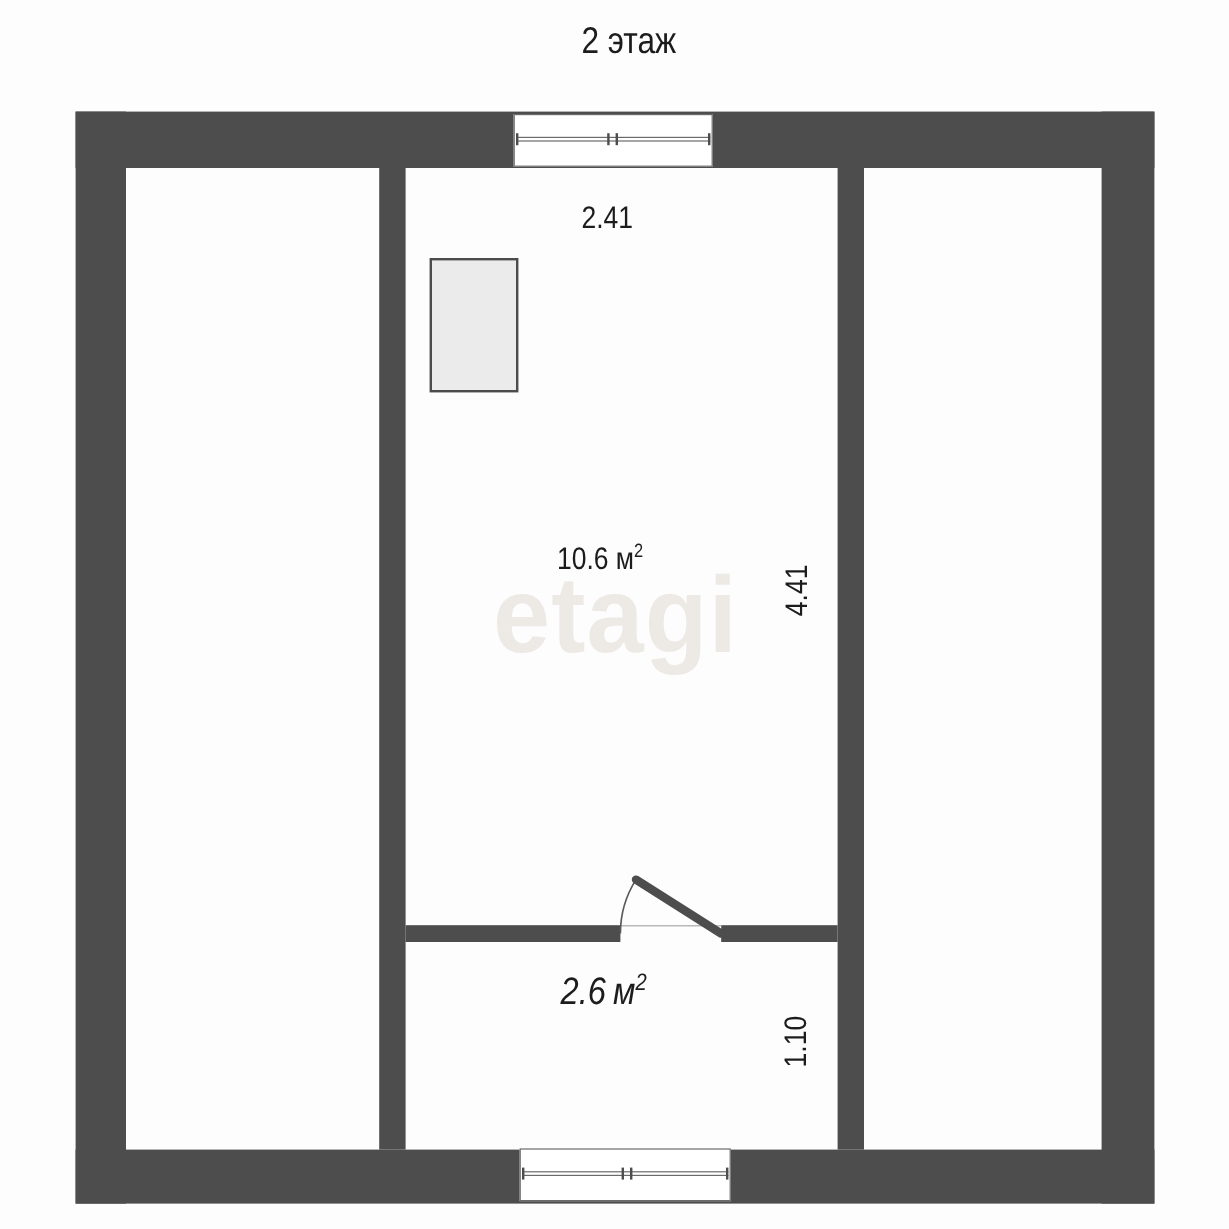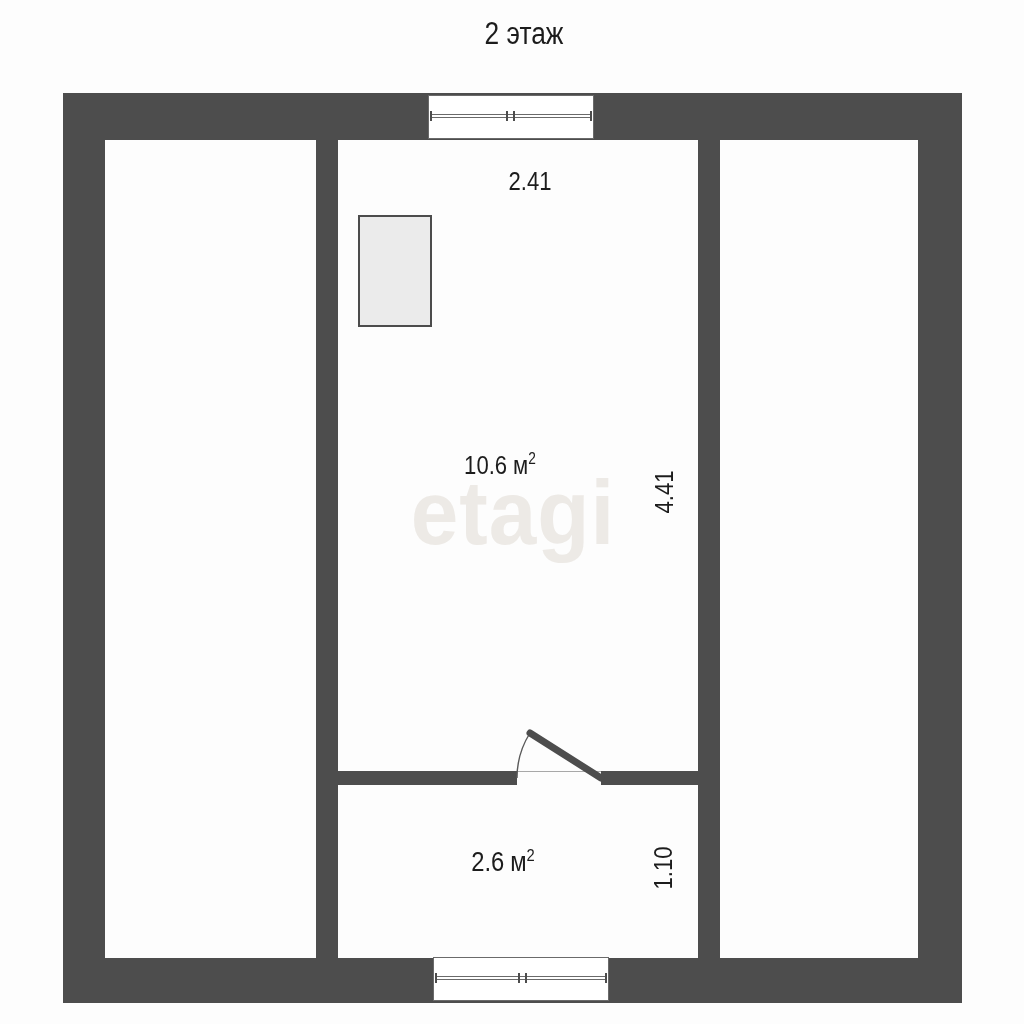--- a/index.html
+++ b/index.html
@@ -79,23 +79,23 @@
     z-index: 3;
   }
   .label {
     position: absolute;
     color: #1c1c1c;
     white-space: nowrap;
     z-index: 5;
   }
   .squeeze { display: inline-block; transform: scaleX(0.85); }
   #page-title   { left: 524px; top: 16px;  font-size: 31px; transform: translateX(-50%); }
-  #dim-width    { left: 506px; top: 166px; font-size: 26px; transform: translateX(-50%); margin-left: 24px; }
+  #dim-width    { left: 506px; top: 166px; font-size: 26px; transform: translateX(-50%); }
   #area-room    { left: 500px; top: 450px; font-size: 26px; transform: translateX(-50%); }
-  #area-hall    { left: 503px; top: 846px; font-size: 28px; transform: translateX(-50%); }
+  #area-hall    { left: 503px; top: 808px; font-size: 32px; transform: translateX(-50%); font-style: italic; }
   .vdim {
     font-size: 26px;
   }
   #dim-height-room { left: 664px; top: 492px; transform: translate(-50%,-50%) rotate(-90deg) scaleX(0.85); }
   #dim-height-hall { left: 663px; top: 868px; transform: translate(-50%,-50%) rotate(-90deg) scaleX(0.85); }
   .sup {
     font-size: 0.62em;
     vertical-align: super;
     line-height: 0;
   }

